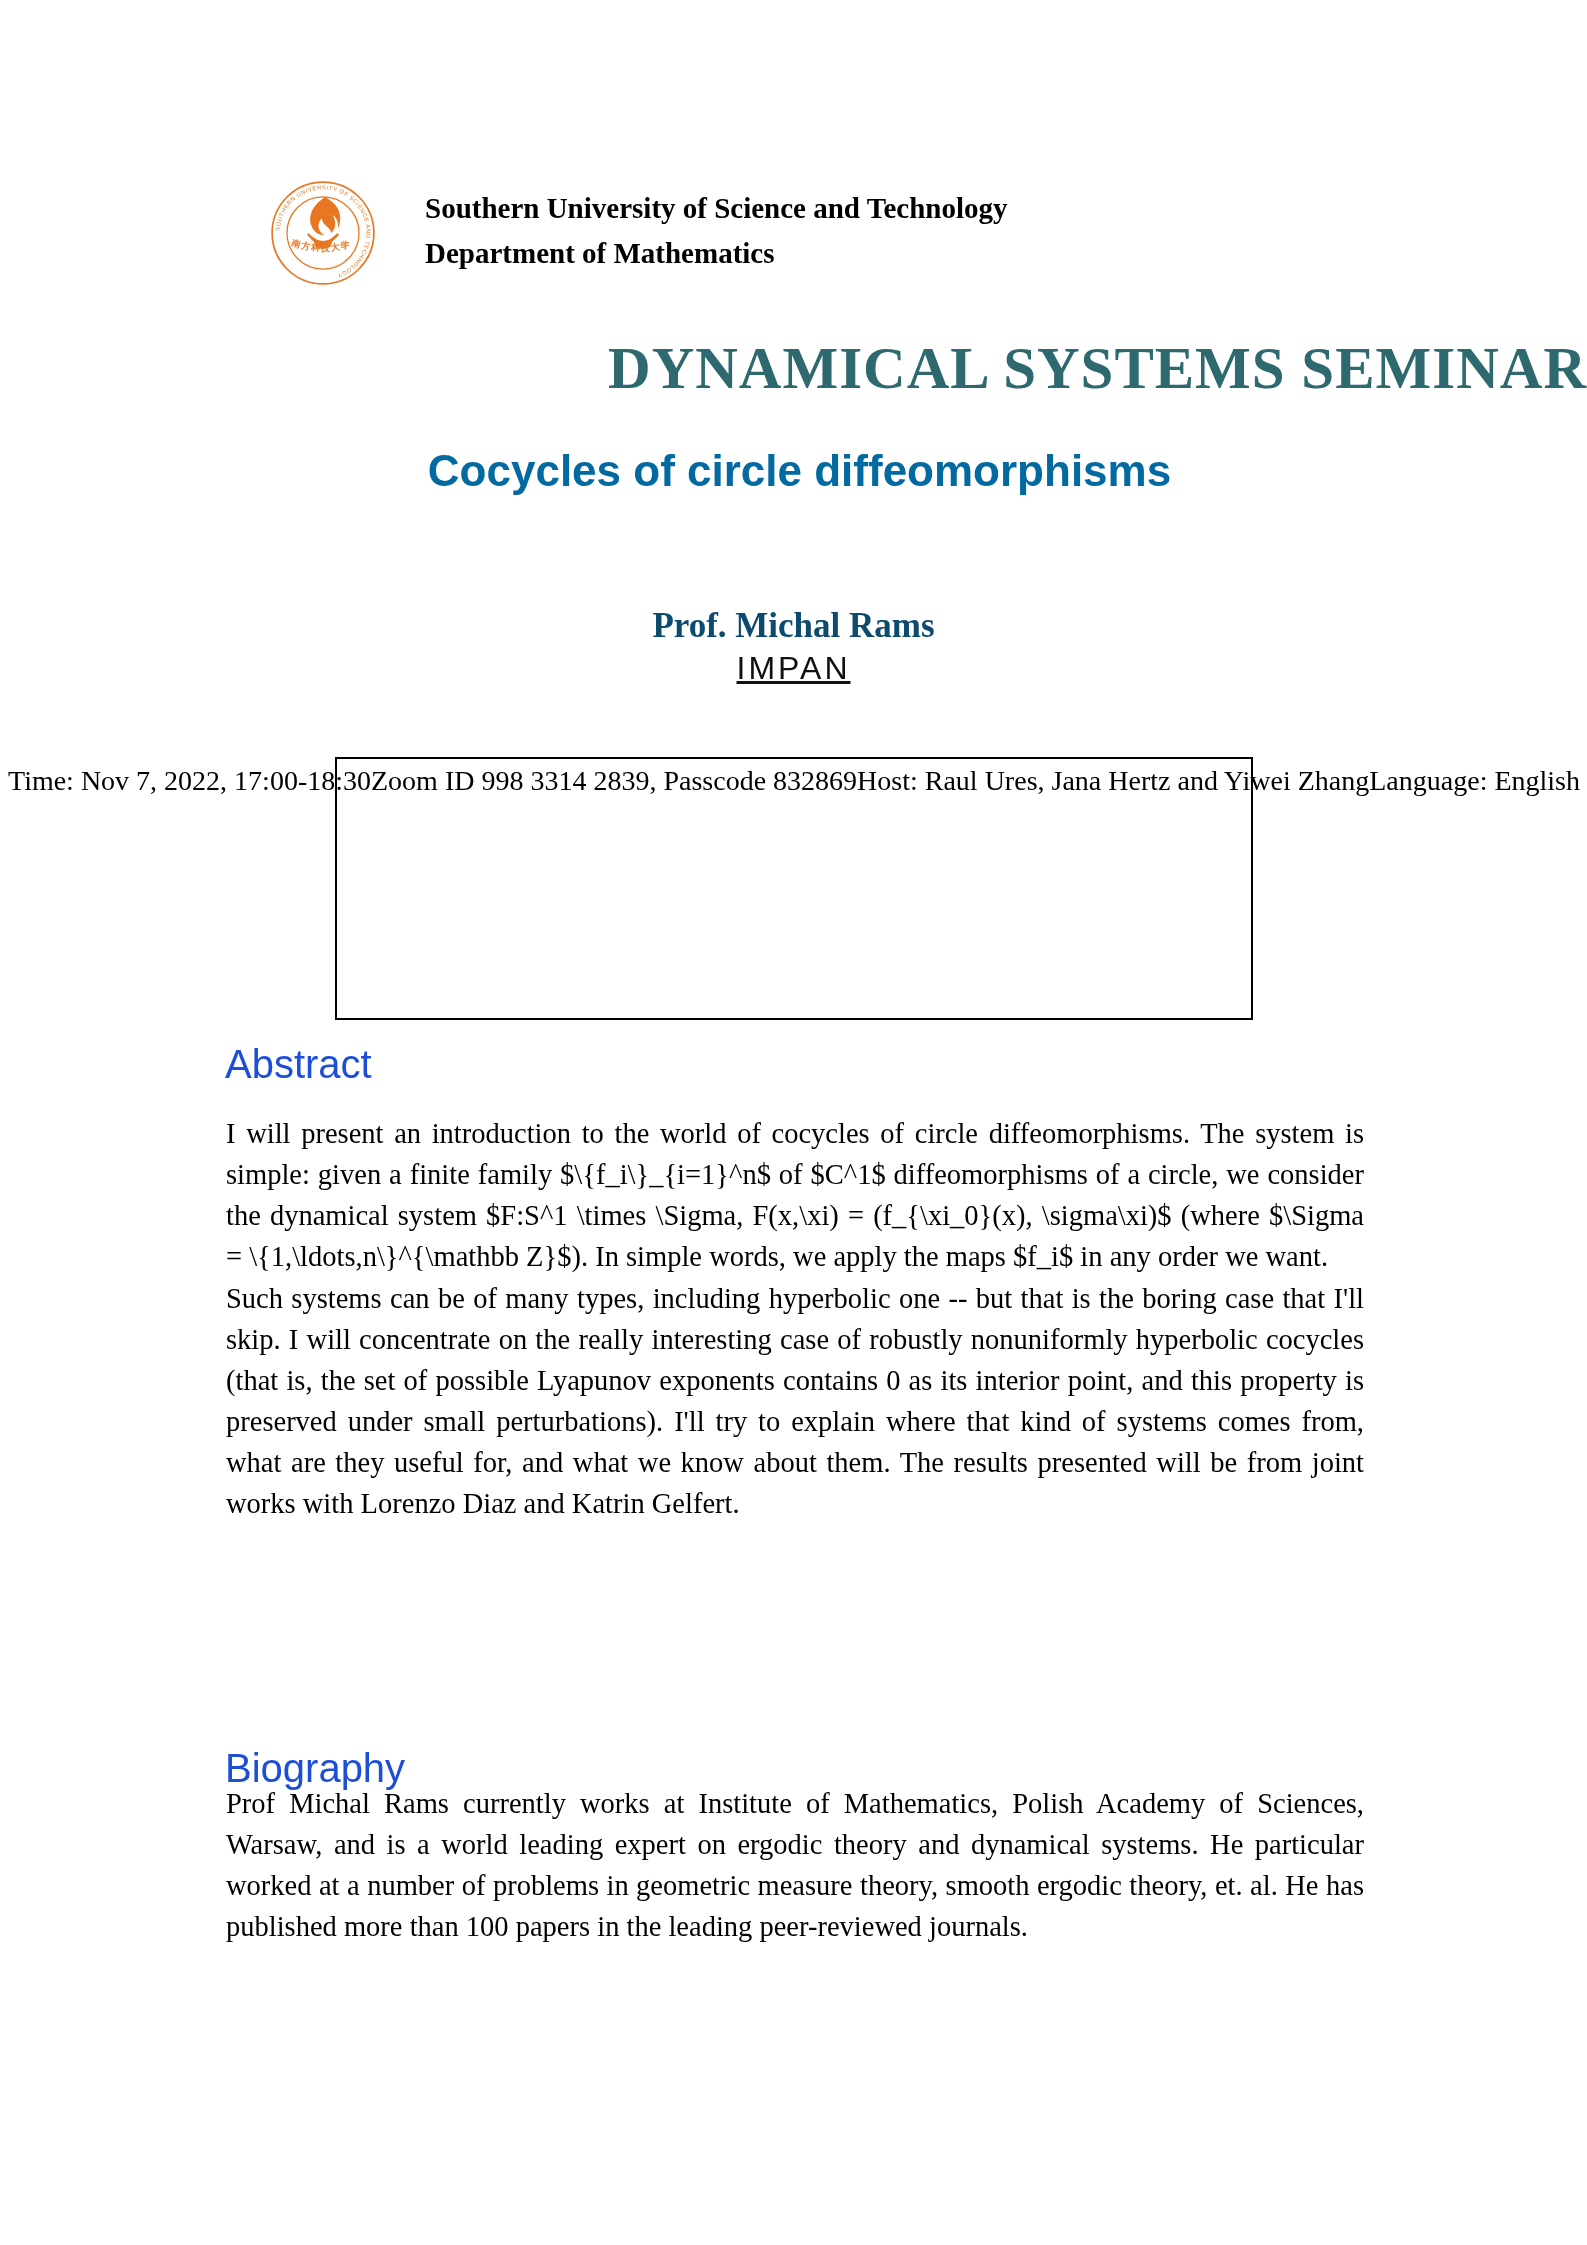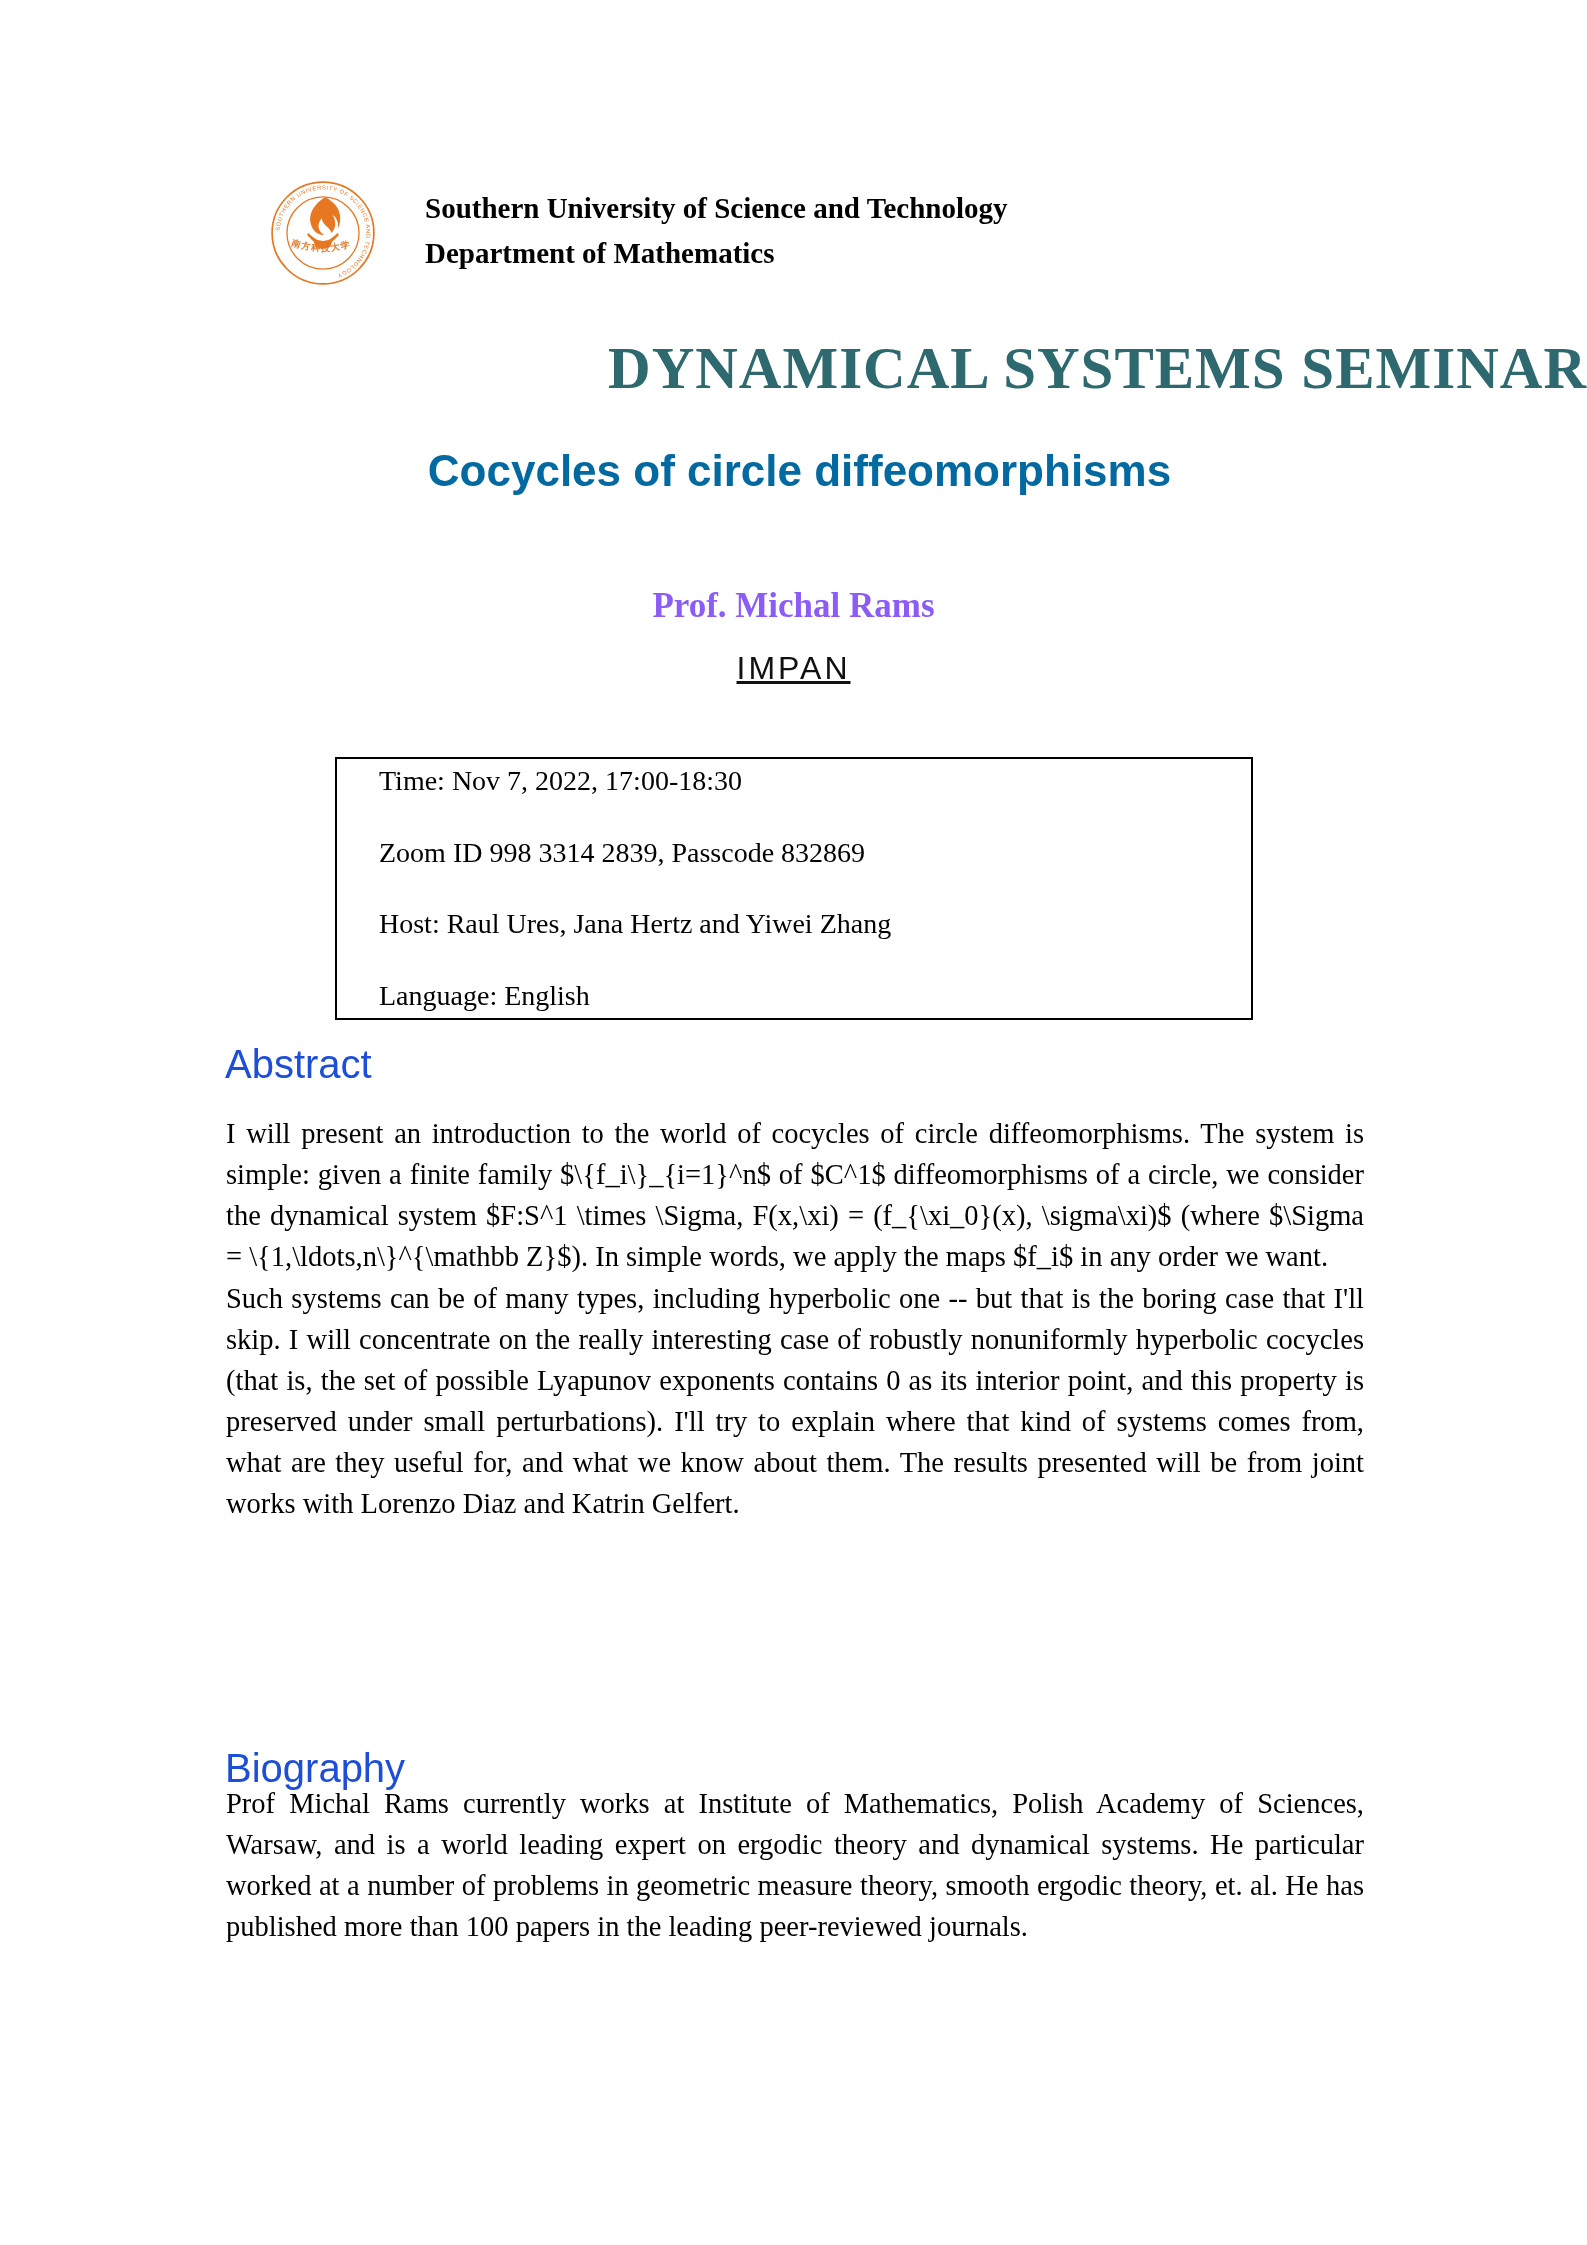--- a/index.html
+++ b/index.html
@@ -59,26 +59,26 @@
     font-weight: bold;
     font-size: 44px;
     color: #0369a1;
     white-space: nowrap;
   }
 
   .speaker {
     position: absolute;
     left: 0;
     right: 0;
-    top: 586px;
+    top: 606px;
     text-align: center;
     font-family: "Liberation Serif", serif;
     font-weight: bold;
     font-size: 35px;
-    color: #8b5cf6;
+    color: #0c4a6e;
   }
 
   .affiliation {
     position: absolute;
     left: 0;
     right: 0;
     top: 650px;
     text-align: center;
     font-family: "Liberation Sans", sans-serif;
     font-size: 32px;
@@ -90,22 +90,21 @@
   
   .details-box {
     position: absolute;
     left: 335px;
     top: 757px;
     width: 918px;
     height: 263px;
     border: 2px solid #000000;
     box-sizing: border-box;
     display: flex;
-    flex-direction: column;
-    justify-content: space-between;
+    justify-content: center;
     padding: 6px 42px;
     font-family: "Liberation Serif", serif;
     font-size: 28px;
     color: #000000;
   }
   .details-box .row { white-space: nowrap; }
 
   
   .section-heading {
     position: absolute;

